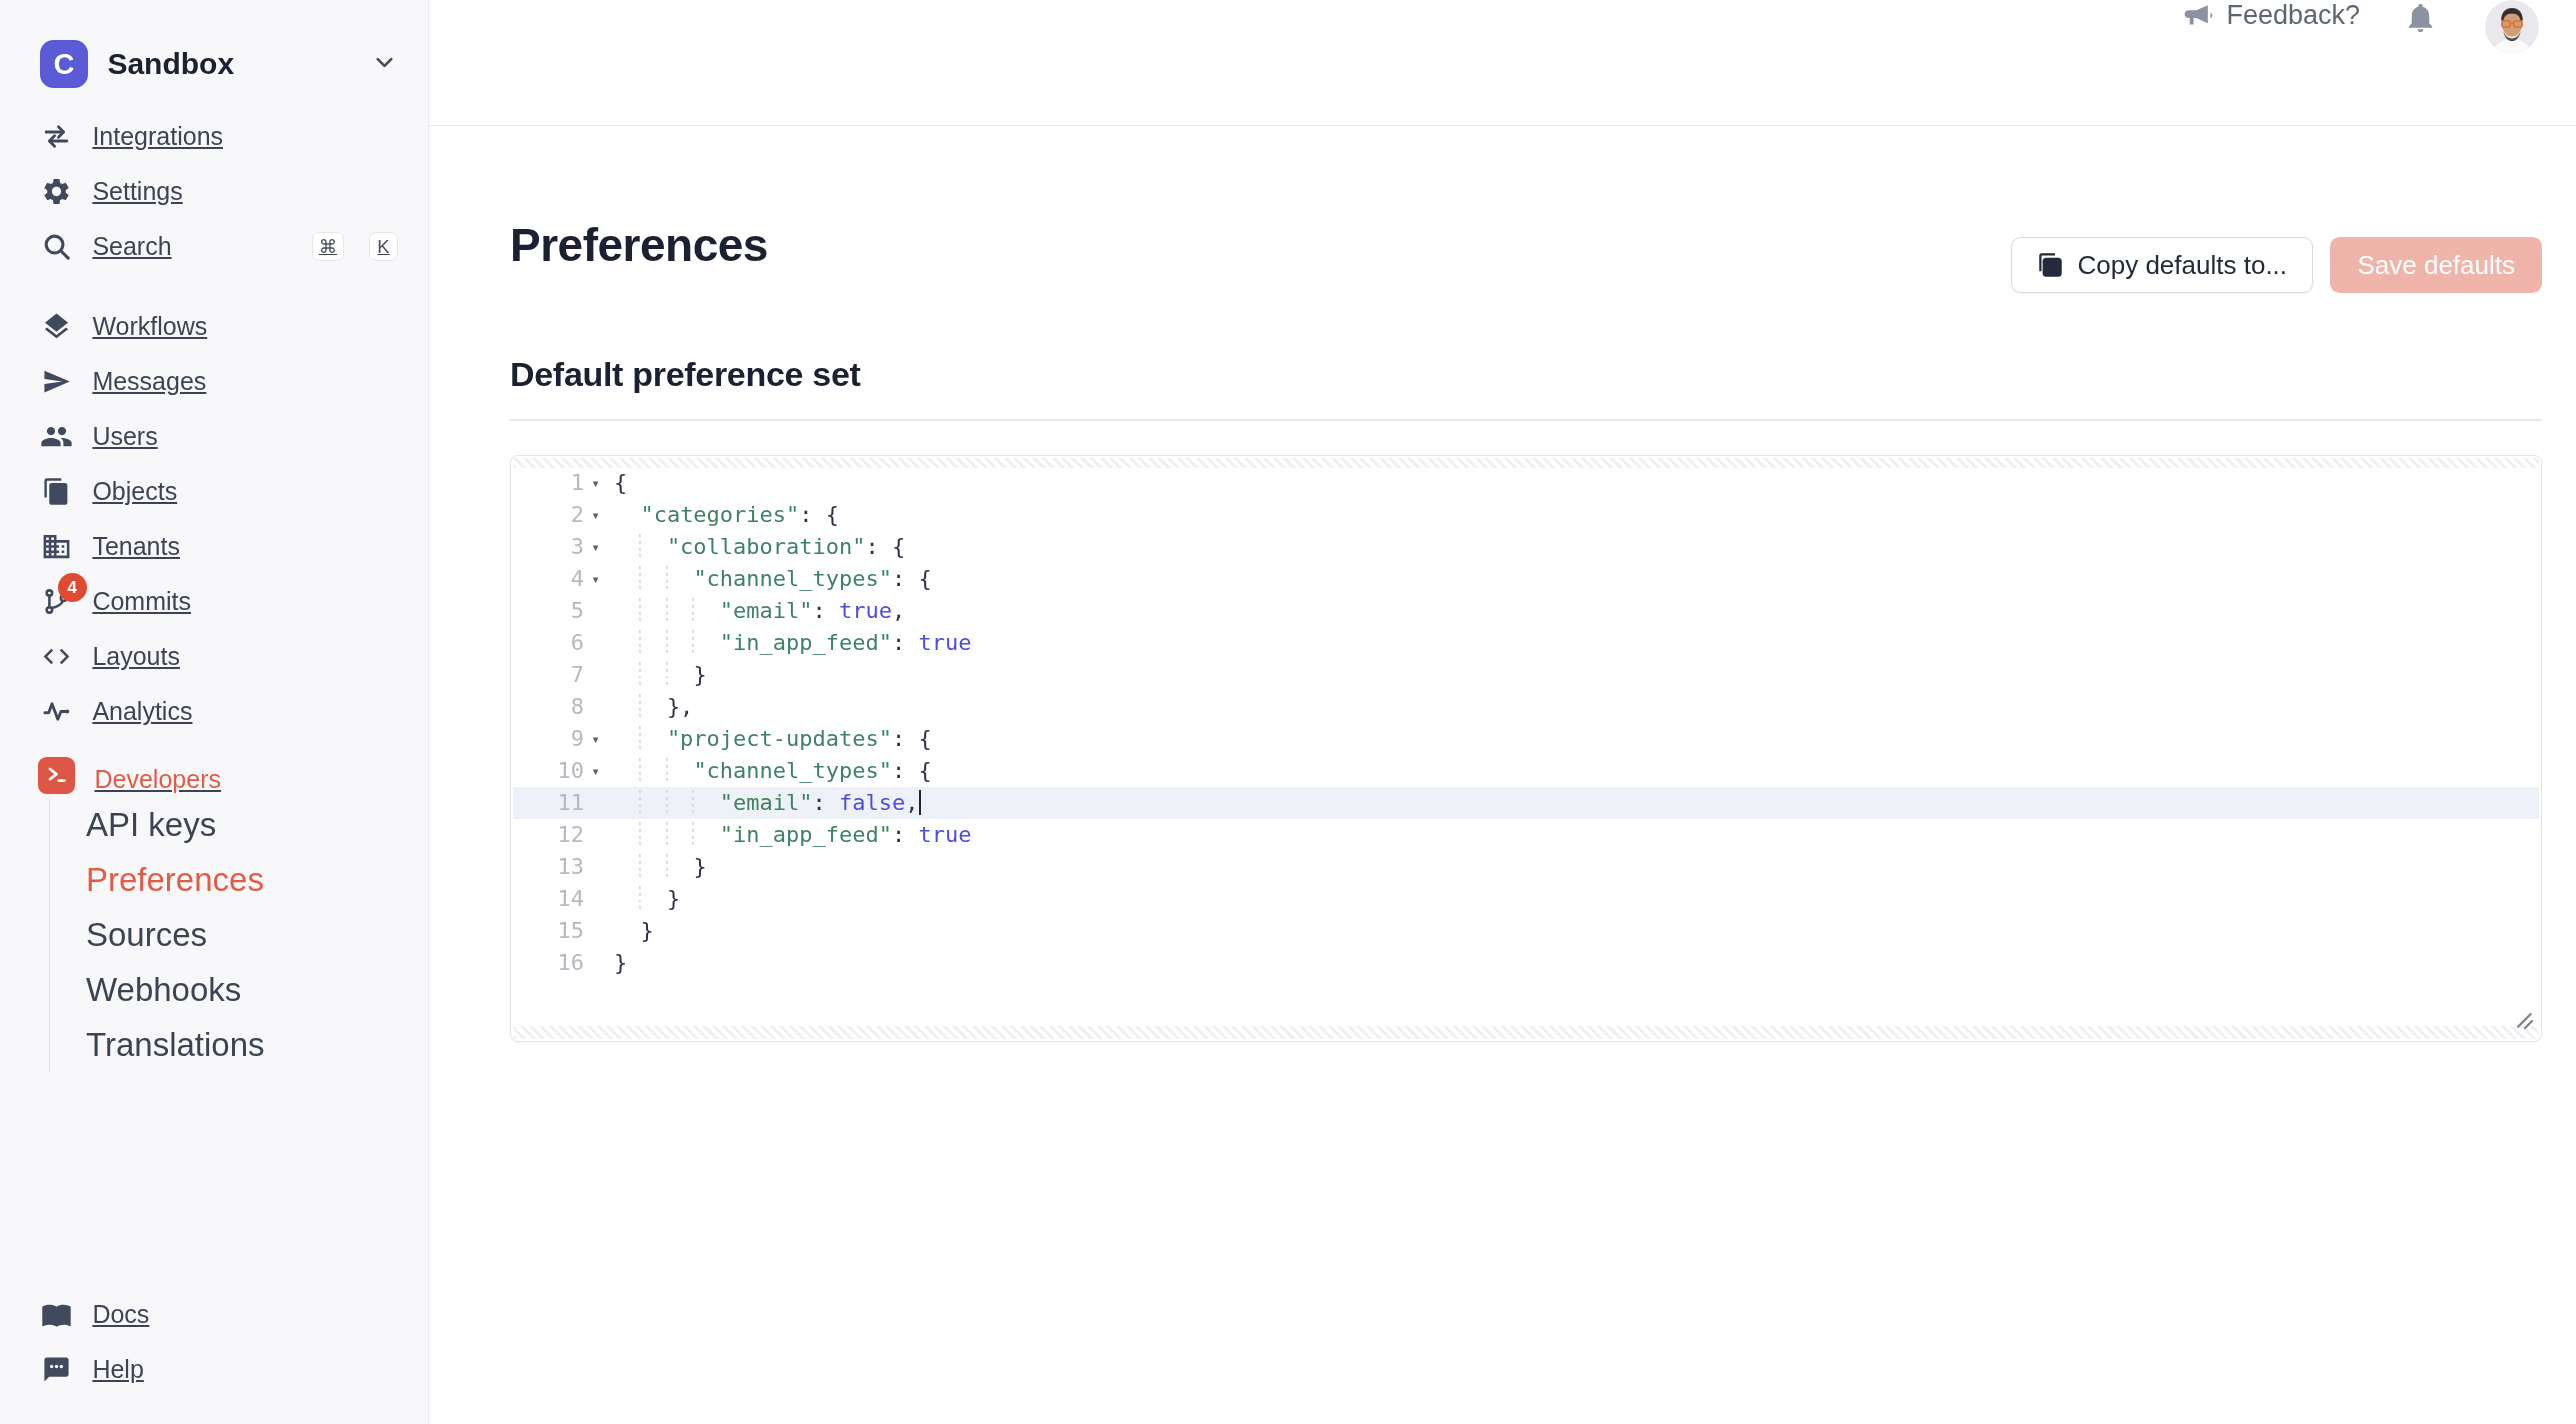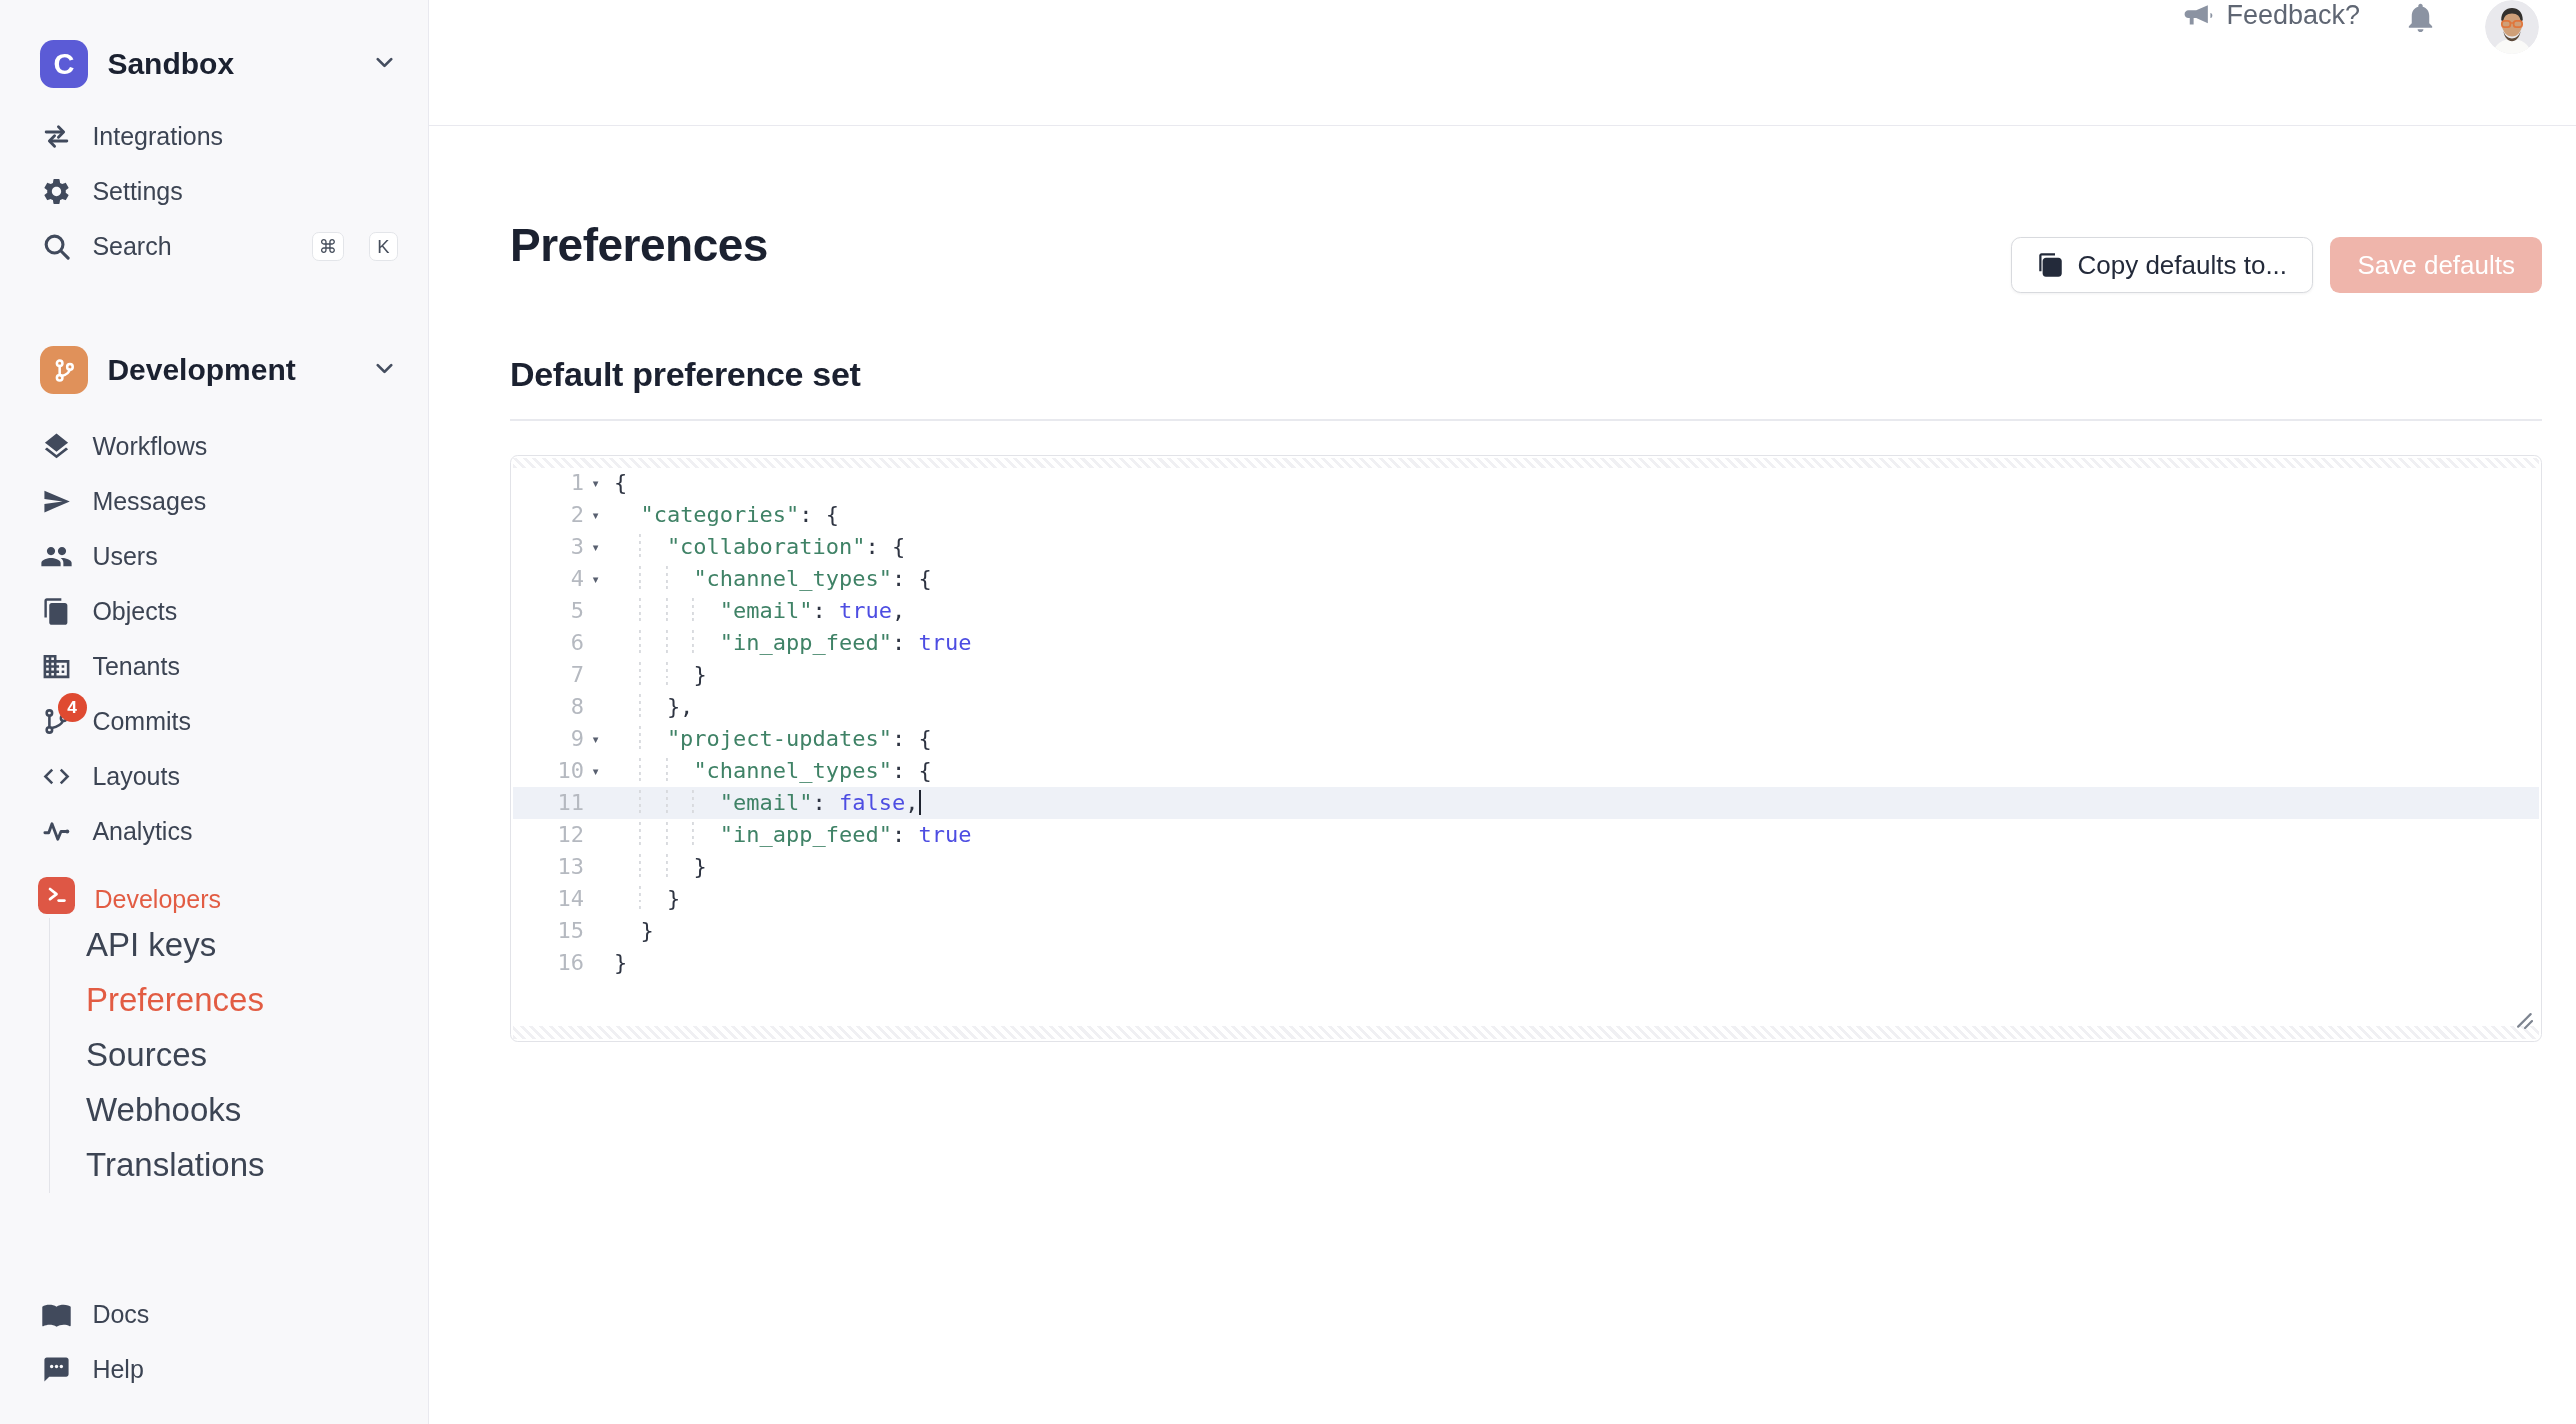--- a/index.html
+++ b/index.html
@@ -15,21 +15,21 @@
   .app{display:flex;width:2576px;height:1424px;}
 
   
   .sidebar{width:429px;min-width:429px;height:100%;background:var(--sidebar-bg);
     border-right:1.9px solid var(--border);display:flex;flex-direction:column;padding:40px 0 27px;}
   .ws-row{display:flex;align-items:center;gap:19.4px;padding:0 30px 0 40px;cursor:pointer;}
   .ws-logo{width:48px;height:48px;border-radius:13.5px;background:var(--indigo);color:#fff;
     display:flex;align-items:center;justify-content:center;font-size:29px;font-weight:700;}
   .ws-name{font-size:30px;font-weight:700;color:var(--txt-dark);flex:1;}
   .chev{color:#454e5f;flex:none;}
-  .navlist{list-style:none;}
+  .navlist{list-style:none;text-decoration:underline;}
   .nav-item{display:flex;align-items:center;gap:19.4px;height:55px;padding:0 30px 0 40px;
     font-size:25px;font-weight:500;cursor:pointer;}
   .nav-item .ni{width:33px;height:33px;flex:none;display:flex;align-items:center;justify-content:center;color:#414a5c;}
   .nav-item .lbl{flex:1;white-space:nowrap;}
   .nav-item.active{color:var(--accent);align-items:flex-end;}
   .top-nav{margin-top:21px;}
   .kbd{display:inline-flex;align-items:center;justify-content:center;min-width:29px;height:29px;
     padding:0 5.8px;background:#fff;border:1.9px solid #e3e5e9;border-radius:6.8px;font-size:18.4px;
     color:#464e5c;margin-left:5.8px;}
   .env-row{display:flex;align-items:center;gap:19.4px;padding:0 30px 0 40px;margin-top:72px;cursor:pointer;}
@@ -141,37 +141,20 @@
               <circle cx="10.5" cy="10.5" r="6.5"></circle>
               <path d="M15.5 15.5L21 21"></path>
             </svg>
         </span>
         <span class="lbl">Search</span>
         <span class="kbd">⌘</span>
         <span class="kbd">K</span>
       </li>
     </ul>
 
-    <div class="env-row">
-      <div class="env-logo">
-        <svg width="29" height="29" viewBox="0 0 24 24" fill="none" stroke="#ffffff" stroke-width="2.1" stroke-linecap="round">
-            <circle cx="8" cy="6" r="2.3"></circle>
-            <circle cx="8" cy="18" r="2.3"></circle>
-            <circle cx="16.5" cy="9" r="2.3"></circle>
-            <path d="M8 8.3v7.4"></path>
-            <path d="M9.6 16.6c4.4-1.2 6.2-3 6.7-5.3"></path>
-          </svg>
-      </div>
-      <span class="env-name">Development</span>
-      <span class="chev">
-        <svg width="27" height="27" viewBox="0 0 24 24" fill="none">
-            <path d="M6 9l6 6 6-6" stroke="currentColor" stroke-width="2.4" stroke-linecap="round" stroke-linejoin="round"></path>
-          </svg>
-      </span>
-    </div>
 
     <ul class="navlist main-nav">
       <li class="nav-item">
         <span class="ni">
           <svg width="31" height="31" viewBox="0 0 24 24" fill="currentColor">
               <path d="M11.99 18.54l-7.37-5.73L3 14.07l9 7 9-7-1.63-1.27-7.38 5.74zM12 16l7.36-5.73L21 9l-9-7-9 7 1.63 1.27L12 16z"></path>
             </svg>
         </span>
         <span class="lbl">Workflows</span>
       </li>

